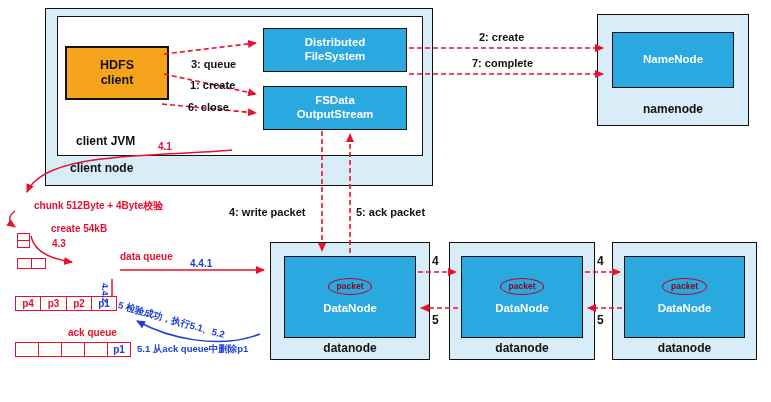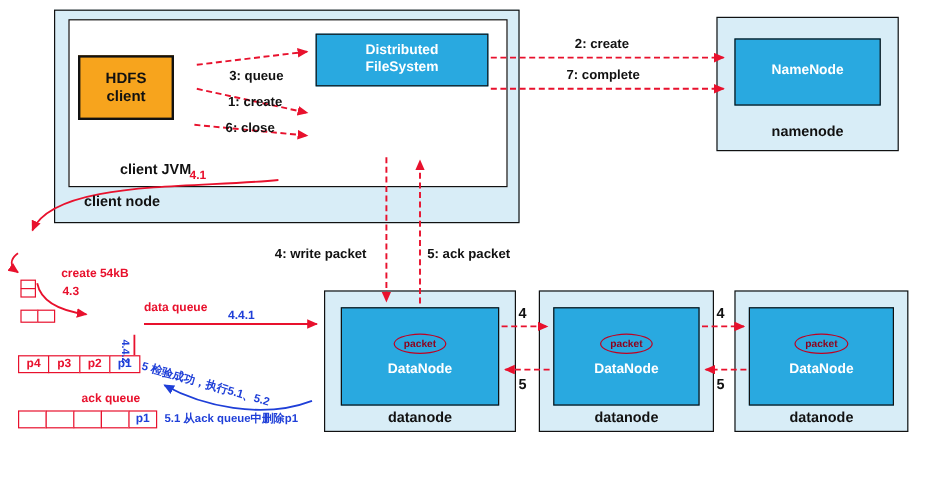--- a/index.html
+++ b/index.html
@@ -29,32 +29,36 @@
   .wrap { white-space:normal; }
 </style>
 </head>
 <body>
 
 <div id="canvas">
 
   <div class="abs node" style="left:45px;top:8px;width:388px;height:178px;"></div>
   <div class="abs whitebox" style="left:57px;top:16px;width:366px;height:140px;"></div>
 
-  <div class="abs orange" style="left:65px;top:46px;width:80px;height:54px;font-size:12.5px;">
+  <div class="abs orange" style="left:65px;top:46px;width:104px;height:54px;font-size:12.5px;">
     <span>HDFS
 client</span>
   </div>
 
   <div class="abs bluebox" style="left:263px;top:28px;width:144px;height:44px;font-size:11.5px;">
     <span>Distributed
 FileSystem</span>
   </div>
 
+  <div class="abs bluebox" style="left:263px;top:86px;width:144px;height:44px;font-size:11.5px;">
+    <span>FSData
+OutputStream</span>
+  </div>
 
-  <div class="abs lbl" style="left:100px;top:134px;font-size:12px;">client JVM</div>
+  <div class="abs lbl" style="left:76px;top:134px;font-size:12px;">client JVM</div>
   <div class="abs lbl" style="left:70px;top:161px;font-size:12px;">client node</div>
 
   <div class="abs node" style="left:597px;top:14px;width:152px;height:112px;"></div>
   <div class="abs bluebox" style="left:612px;top:32px;width:122px;height:56px;font-size:11.5px;">
     <span>NameNode</span>
   </div>
   <div class="abs lbl" style="left:597px;top:102px;width:152px;text-align:center;font-size:12px;">namenode</div>
 
   <div class="abs node" style="left:270px;top:242px;width:160px;height:118px;"></div>
   <div class="abs bluebox" style="left:284px;top:256px;width:132px;height:82px;flex-direction:column;gap:7px;font-size:11.5px;">
@@ -120,20 +124,21 @@
   <div class="abs lbl" style="left:432px;top:313px;font-size:12px;">5</div>
   <div class="abs lbl" style="left:597px;top:254px;font-size:12px;">4</div>
   <div class="abs lbl" style="left:597px;top:313px;font-size:12px;">5</div>
 
   <div class="abs lbl red" style="left:158px;top:141px;font-size:10px;">4.1</div>
 
   <div class="abs qcol" style="left:17px;top:199px;">
     <div class="qcell" style="width:13px;height:8px;"></div>
     <div class="qcell" style="width:13px;height:8px;"></div>
   </div>
+  <div class="abs lbl red" style="left:34px;top:199px;font-size:10px;">chunk 512Byte + 4Byte校验</div>
 
   <div class="abs qrow" style="left:17px;top:224px;">
     <div class="qcell" style="width:15px;height:11px;"></div>
     <div class="qcell" style="width:15px;height:11px;"></div>
   </div>
   <div class="abs lbl red" style="left:51px;top:223px;font-size:10px;">create 54kB</div>
 
   <div class="abs lbl red" style="left:52px;top:238px;font-size:10px;">4.3</div>
 
   <div class="abs qrow" style="left:15px;top:262px;">

